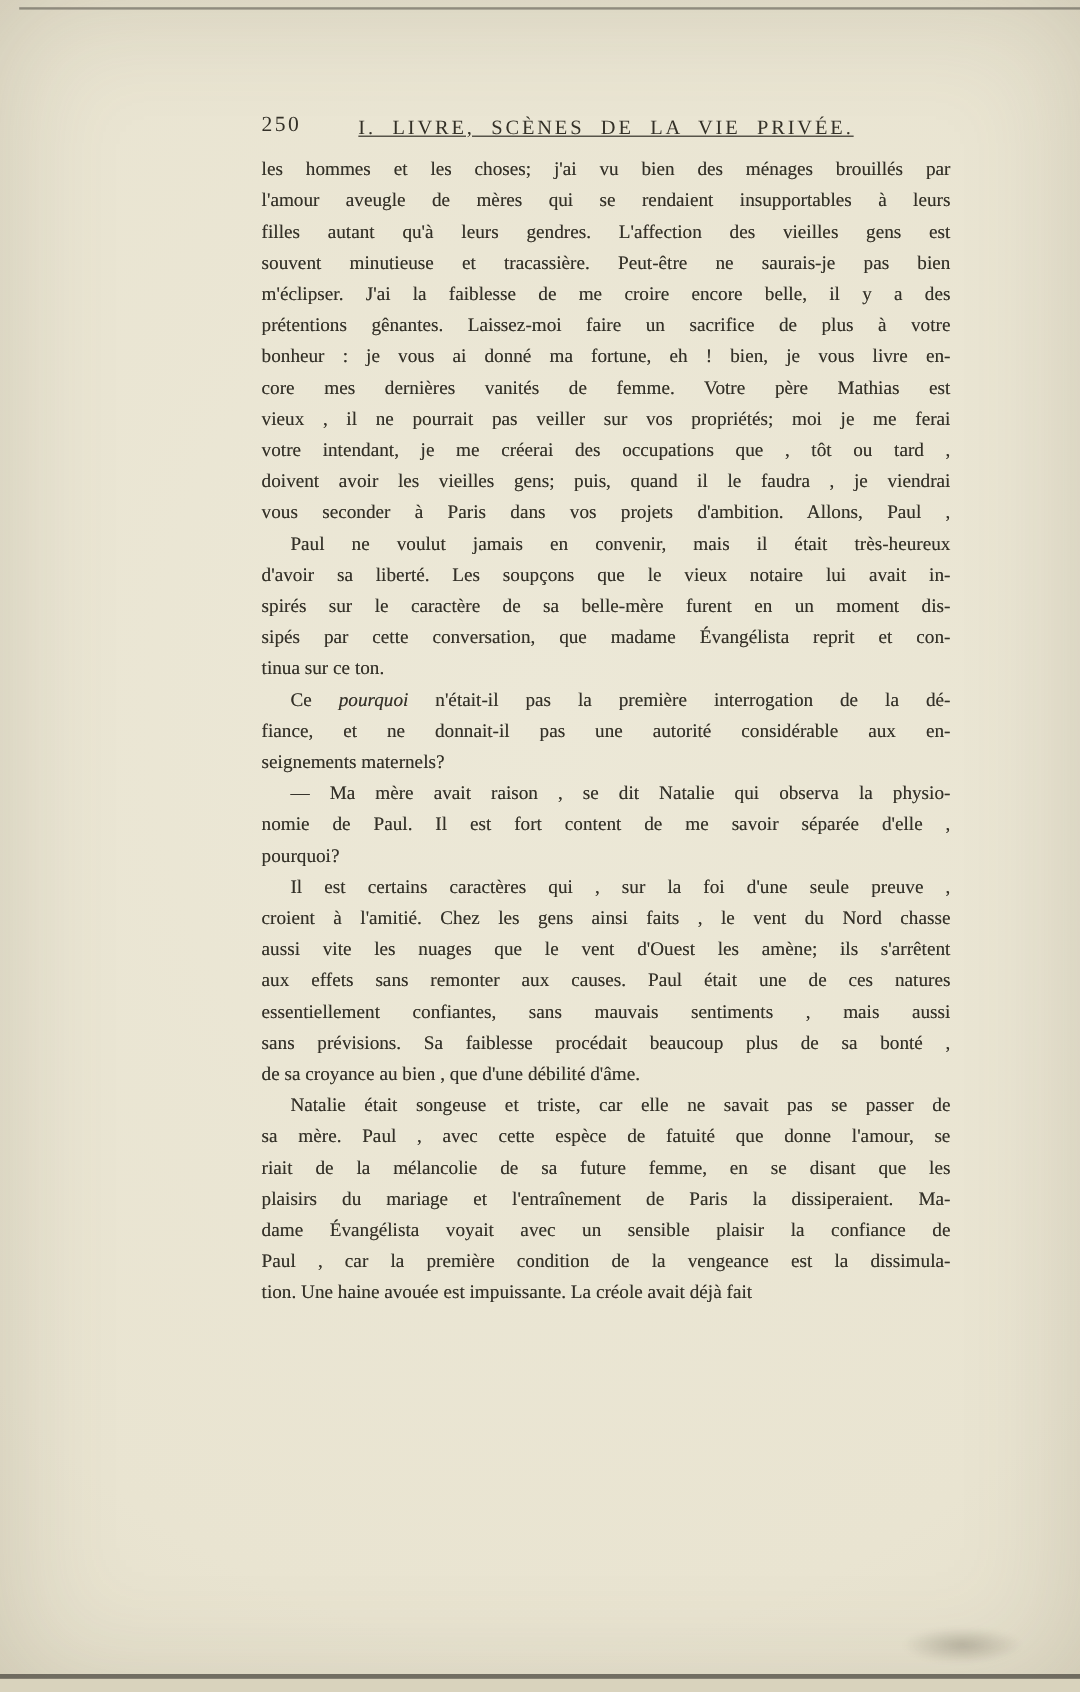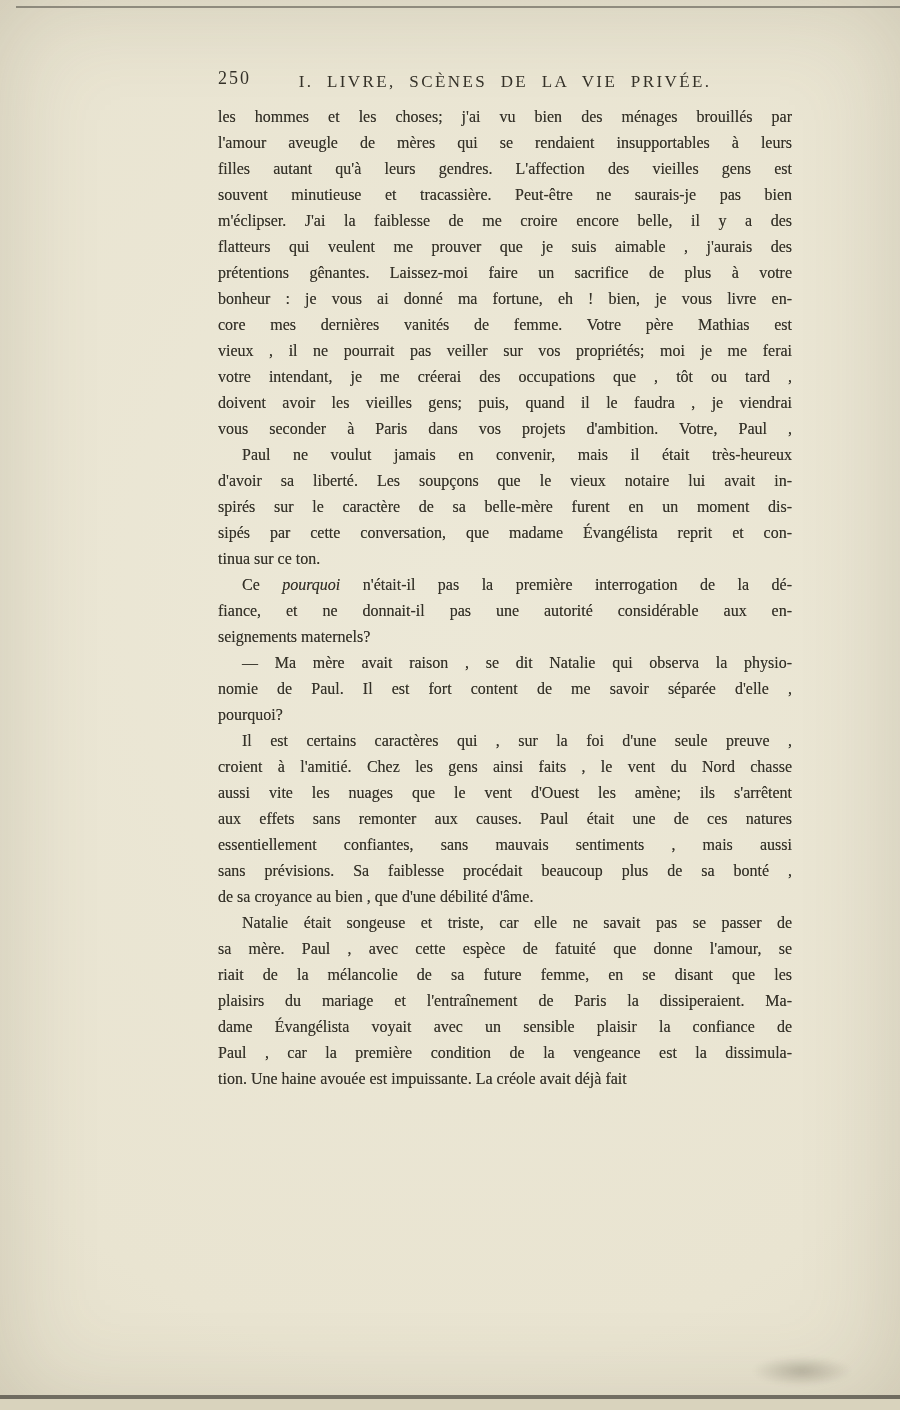--- a/index.html
+++ b/index.html
@@ -32,21 +32,21 @@
     position: absolute; bottom: 0; left: 0; right: 0; height: 11px;
     background: #d9d3bd;
   }
   .scan-smudge {
     position: absolute; right: 48px; bottom: 24px; width: 100px; height: 30px;
     background: radial-gradient(ellipse, rgba(70,65,50,.28), transparent 70%);
     filter: blur(2px);
   }
   
   .content { position: absolute; top: 0; left: 218px; width: 574px; }
-  .running-header { position: relative; margin-top: 68px; height: 24px; }
+  .running-header { position: relative; margin-top: 93px; height: 24px; text-decoration: underline; }
   .page-number {
     position: absolute; left: 0; top: 0;
     font-size: 18px; letter-spacing: 2px;
   }
   .running-title {
     display: block; text-align: center; padding-top: 4px;
     font-size: 17px; letter-spacing: 2.4px; word-spacing: 7px;
   }
   .body-text { margin-top: 12px; font-size: 16px; hyphens: none; }
   .line {
@@ -72,28 +72,27 @@
       <span class="running-title">I. LIVRE, SCÈNES DE LA VIE PRIVÉE.</span>
     </header>
 
     <main class="body-text">
         <div class="para">
           <div class="line">les hommes et les choses; j'ai vu bien des ménages brouillés par</div>
           <div class="line">l'amour aveugle de mères qui se rendaient insupportables à leurs</div>
           <div class="line">filles autant qu'à leurs gendres. L'affection des vieilles gens est</div>
           <div class="line">souvent minutieuse et tracassière. Peut-être ne saurais-je pas bien</div>
           <div class="line">m'éclipser. J'ai la faiblesse de me croire encore belle, il y a des</div>
-          <div class="line">flatteurs qui veulent me prouver que je suis aimable , j'aurais des</div>
           <div class="line">prétentions gênantes. Laissez-moi faire un sacrifice de plus à votre</div>
           <div class="line">bonheur : je vous ai donné ma fortune, eh ! bien, je vous livre en-</div>
           <div class="line">core mes dernières vanités de femme. Votre père Mathias est</div>
           <div class="line">vieux , il ne pourrait pas veiller sur vos propriétés; moi je me ferai</div>
           <div class="line">votre intendant, je me créerai des occupations que , tôt ou tard ,</div>
           <div class="line">doivent avoir les vieilles gens; puis, quand il le faudra , je viendrai</div>
-          <div class="line">vous seconder à Paris dans vos projets d'ambition. Votre, Paul ,</div>
+          <div class="line">vous seconder à Paris dans vos projets d'ambition. Allons, Paul ,</div>
         </div>
         <div class="para">
           <div class="line indent">Paul ne voulut jamais en convenir, mais il était très-heureux</div>
           <div class="line">d'avoir sa liberté. Les soupçons que le vieux notaire lui avait in-</div>
           <div class="line">spirés sur le caractère de sa belle-mère furent en un moment dis-</div>
           <div class="line">sipés par cette conversation, que madame Évangélista reprit et con-</div>
           <div class="line end">tinua sur ce ton.</div>
         </div>
         <div class="para">
           <div class="line indent">Ce <em>pourquoi</em> n'était-il pas la première interrogation de la dé-</div>

